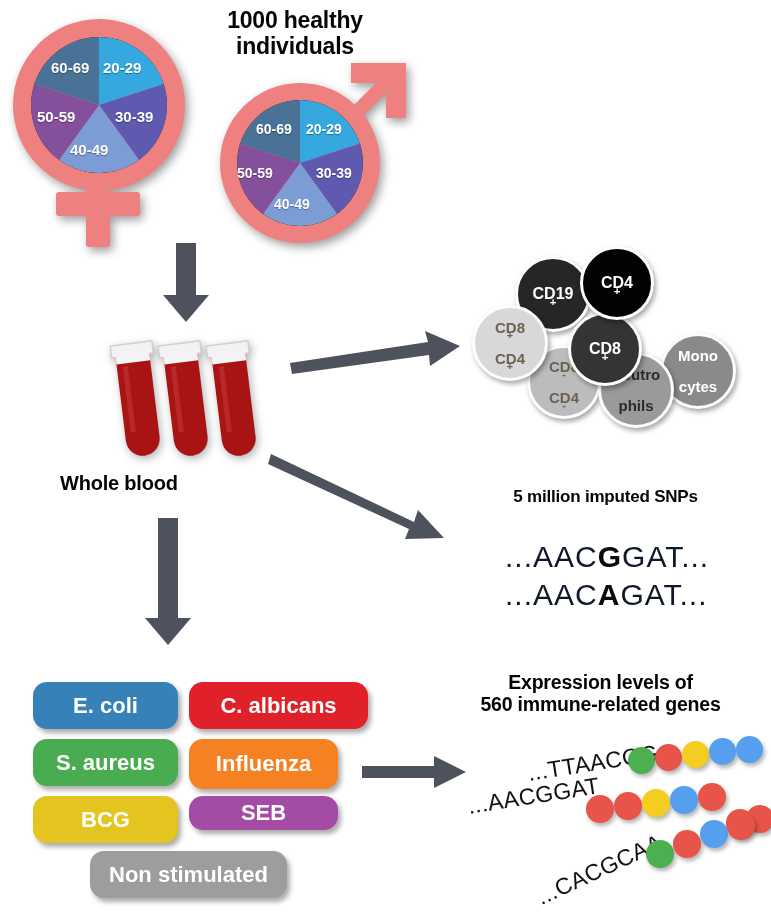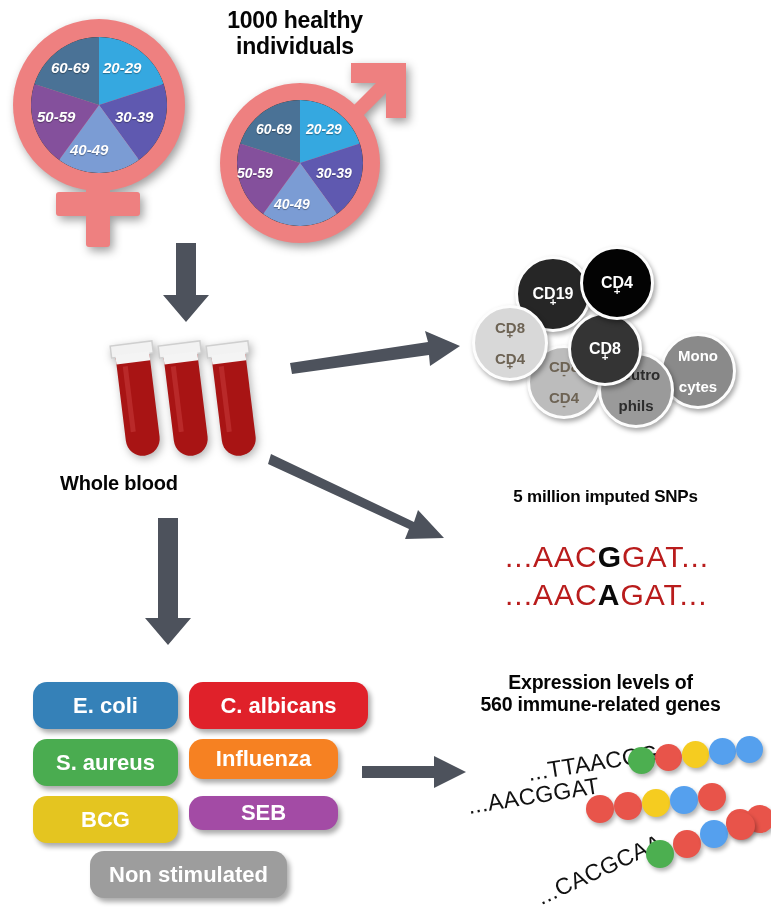--- a/index.html
+++ b/index.html
@@ -20,21 +20,21 @@
   #title-expr{left:430px;top:672px;width:341px;font-size:19.5px;}
   #label-whole-blood{left:60px;top:472px;width:200px;font-size:20px;text-align:left;}
 
   
   .gender{position:absolute;filter:drop-shadow(3px 4px 5px rgba(0,0,0,.38));}
   .ring{position:absolute;border-radius:50%;background:#ee8080;}
   .pieclip{position:absolute;border-radius:50%;overflow:hidden;
            box-shadow:0 0 0 2px #3a3a3a inset;}
   .pie-svg{display:block;}
   .seglabel{position:absolute;color:#ffffff;font-weight:bold;
-            text-shadow:0 1px 1px rgba(0,0,0,.35);white-space:nowrap;font-style:italic;}
+            text-shadow:0 1px 1px rgba(0,0,0,.35);white-space:nowrap;}
   .fbar{position:absolute;background:#ee8080;}
 
   
   .arrow{position:absolute;}
 
   
   .tubes{position:absolute;filter:drop-shadow(2px 3px 4px rgba(0,0,0,.30));}
 
   
   .cell{
@@ -44,21 +44,21 @@
     border:3px solid #fdfdfd;
     box-shadow:2px 3px 5px rgba(0,0,0,.35);
     box-sizing:border-box;
   }
   .cell span{display:block;}
   .sup{font-size:.72em;vertical-align:super;line-height:0;}
 
   
   .snp-row{position:absolute;font-size:30px;letter-spacing:1px;
            font-family:"Liberation Sans","DejaVu Sans",sans-serif;white-space:nowrap;}
-  .snp-mid{color:#b91c1c;}
+  .snp-mid{color:#0f172a;}
   .snp-hot{color:#0a0a0a;font-weight:bold;}
 
   
   .stim{
     position:absolute;border-radius:14px;color:#ffffff;font-weight:bold;
     display:flex;align-items:center;justify-content:center;font-size:22px;
     box-shadow:3px 4px 5px rgba(0,0,0,.33);
   }
 
   
@@ -240,21 +240,21 @@
   <div class="stim" style="left:33px;top:682px;width:145px;height:47px;background:#3581b8;">
       <span>E. coli</span>
     </div>
   <div class="stim" style="left:189px;top:682px;width:179px;height:47px;background:#e0212a;">
       <span>C. albicans</span>
     </div>
 
   <div class="stim" style="left:33px;top:739px;width:145px;height:47px;background:#4aac50;">
       <span>S. aureus</span>
     </div>
-  <div class="stim" style="left:189px;top:739px;width:149px;height:40px;background:#f68122;">
+  <div class="stim" style="left:189px;top:739px;width:149px;height:50px;background:#f68122;">
       <span>Influenza</span>
     </div>
 
   <div class="stim" style="left:33px;top:796px;width:145px;height:47px;background:#e4c520;">
       <span>BCG</span>
     </div>
   <div class="stim" style="left:189px;top:796px;width:149px;height:34px;background:#a34ba5;">
       <span>SEB</span>
     </div>
 

